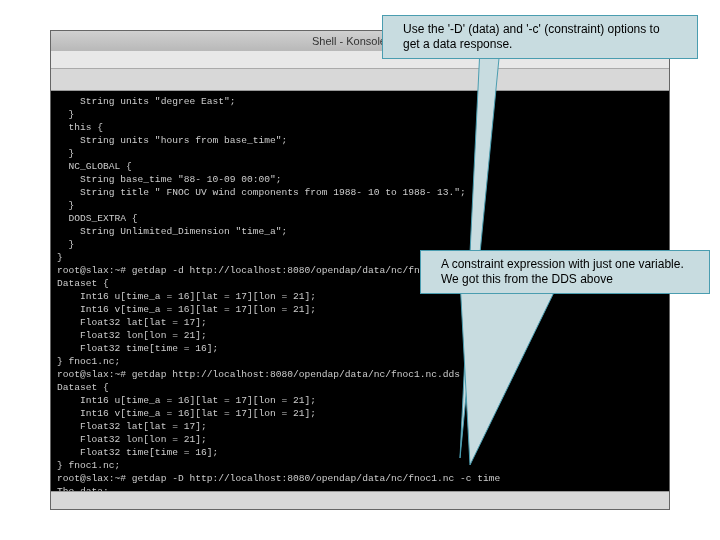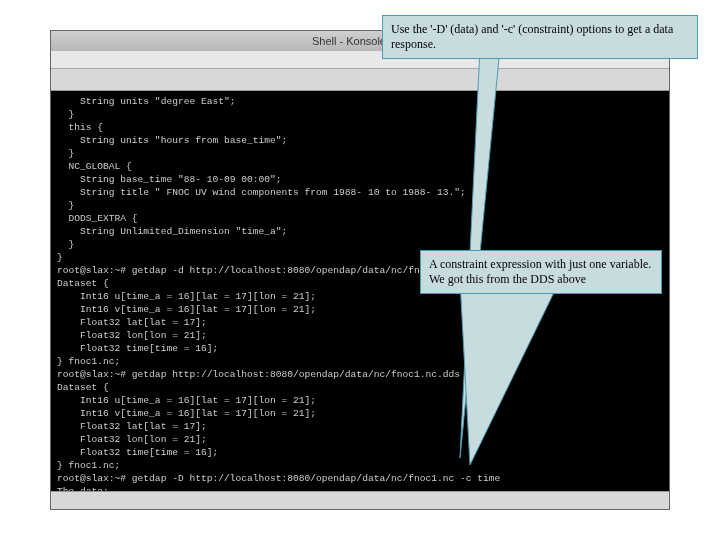--- a/index.html
+++ b/index.html
@@ -4,23 +4,23 @@
 <style>
   * { margin: 0; padding: 0; box-sizing: border-box; }
   body { width: 720px; height: 540px; background: #fff; font-family: Arial, sans-serif; position: relative; overflow: hidden; }
   .terminal-window { position: absolute; left: 50px; top: 30px; width: 620px; height: 480px; background: #b0b0b0; border: 1px solid #666; }
   .title-bar { height: 20px; background: linear-gradient(#d0d0d0,#b8b8b8); display: flex; align-items: center; padding: 0 6px; font-size: 11px; color: #333; }
   .title-text { flex: 1; text-align: center; }
   .menu-bar { height: 18px; background: #e8e8e8; border-bottom: 1px solid #aaa; }
   .toolbar { height: 22px; background: #d8d8d8; border-bottom: 1px solid #999; }
   .terminal { background: #000; color: #ccc; font-family: "Courier New", monospace; font-size: 9.6px; line-height: 13px; padding: 4px 6px; height: 400px; overflow: hidden; white-space: pre; }
   .status-bar { height: 18px; background: #d8d8d8; border-top: 1px solid #999; }
-  .callout { position: absolute; background: #c8dce0; border: 1px solid #4a9db0; padding: 6px 8px; font-size: 12px; line-height: 15px; color: #000; font-family: Liberation Serif, serif; }
+  .callout { position: absolute; background: #c8dce0; border: 1px solid #4a9db0; padding: 6px 20px; font-size: 12px; line-height: 15px; color: #000; }
   .callout-top { left: 382px; top: 15px; width: 316px; }
-  .callout-mid { left: 420px; top: 250px; width: 242px; }
+  .callout-mid { left: 420px; top: 250px; width: 290px; }
   .pointer { position: absolute; }
   .pointer svg { display: block; }
 </style>
 </head>
 <body>
 
 <div class="terminal-window">
   <div class="title-bar">
     <span class="title-text">Shell - Konsole &lt;2&gt;</span>
   </div>

